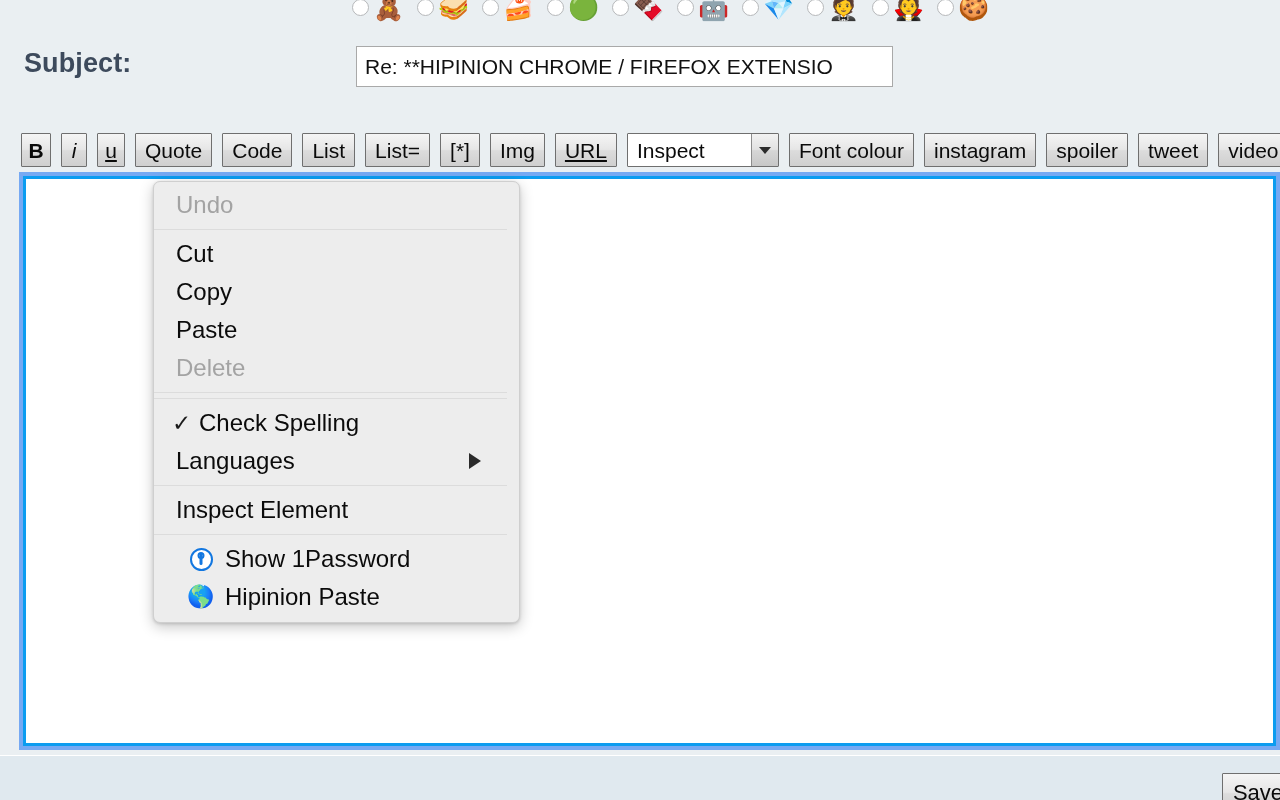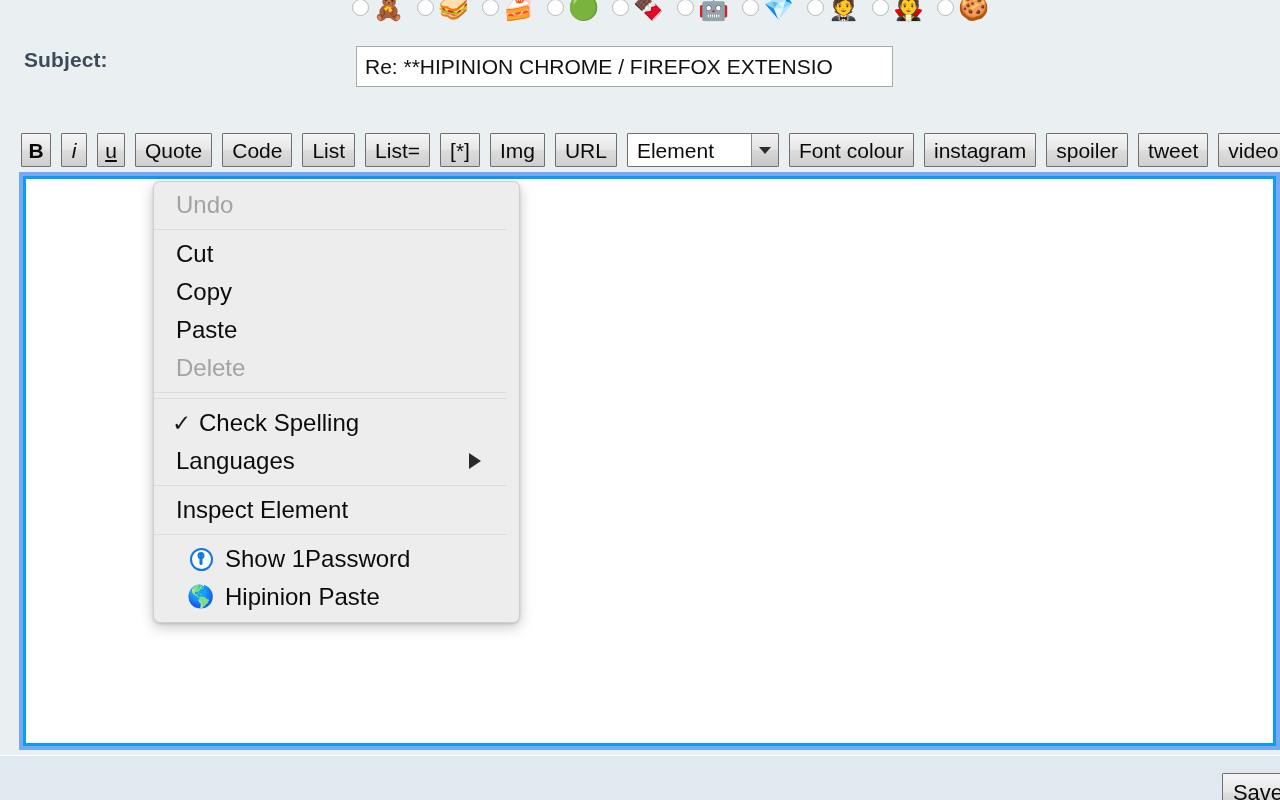--- a/index.html
+++ b/index.html
@@ -53,21 +53,21 @@
     width: 27px;
     text-align: center;
     filter: saturate(1.05);
   }
 
   
   .subject-label {
     position: absolute;
     left: 24px;
     top: 48px;
-    font-size: 21px;
+    font-size: 27px;
     font-weight: bold;
     color: #3d4a5c;
     letter-spacing: 0.1px;
     text-align: right;
   }
   .subject-field {
     position: absolute;
     left: 356px;
     top: 46px;
     width: 537px;
@@ -105,21 +105,21 @@
     color: #0a0a0a;
     background: linear-gradient(to bottom, #f5f5f5 0%, #e6e6e6 48%, #dcdcdc 52%, #cfcfcf 100%);
     border: 1px solid #6f6f6f;
     border-radius: 1px;
     cursor: default;
     line-height: 1;
   }
   .tb-btn.bold   { font-weight: bold; min-width: 30px; padding: 0 6px; }
   .tb-btn.italic { font-style: italic; min-width: 26px; padding: 0 6px; }
   .tb-btn.under  { text-decoration: underline; min-width: 28px; padding: 0 6px; }
-  .tb-btn.url    { }
+  .tb-btn.url    { text-decoration: underline; }
 
   .tb-select {
     display: inline-flex;
     align-items: stretch;
     height: 34px;
     border: 1px solid #6f6f6f;
     background: #ffffff;
     box-sizing: border-box;
     border-radius: 1px;
   }
@@ -352,21 +352,21 @@
       <div class="tb-btn italic">i</div>
       <div class="tb-btn under">u</div>
       <div class="tb-btn">Quote</div>
       <div class="tb-btn">Code</div>
       <div class="tb-btn">List</div>
       <div class="tb-btn">List=</div>
       <div class="tb-btn">[*]</div>
       <div class="tb-btn">Img</div>
       <div class="tb-btn url">URL</div>
       <div class="tb-select">
-        <div class="sel-value">Element</div>
+        <div class="sel-value">Inspect</div>
         <div class="sel-arrow">
           <span></span>
         </div>
       </div>
       <div class="tb-btn">Font colour</div>
       <div class="tb-btn">instagram</div>
       <div class="tb-btn">spoiler</div>
       <div class="tb-btn">tweet</div>
       <div class="tb-btn">video</div>
     </div>

